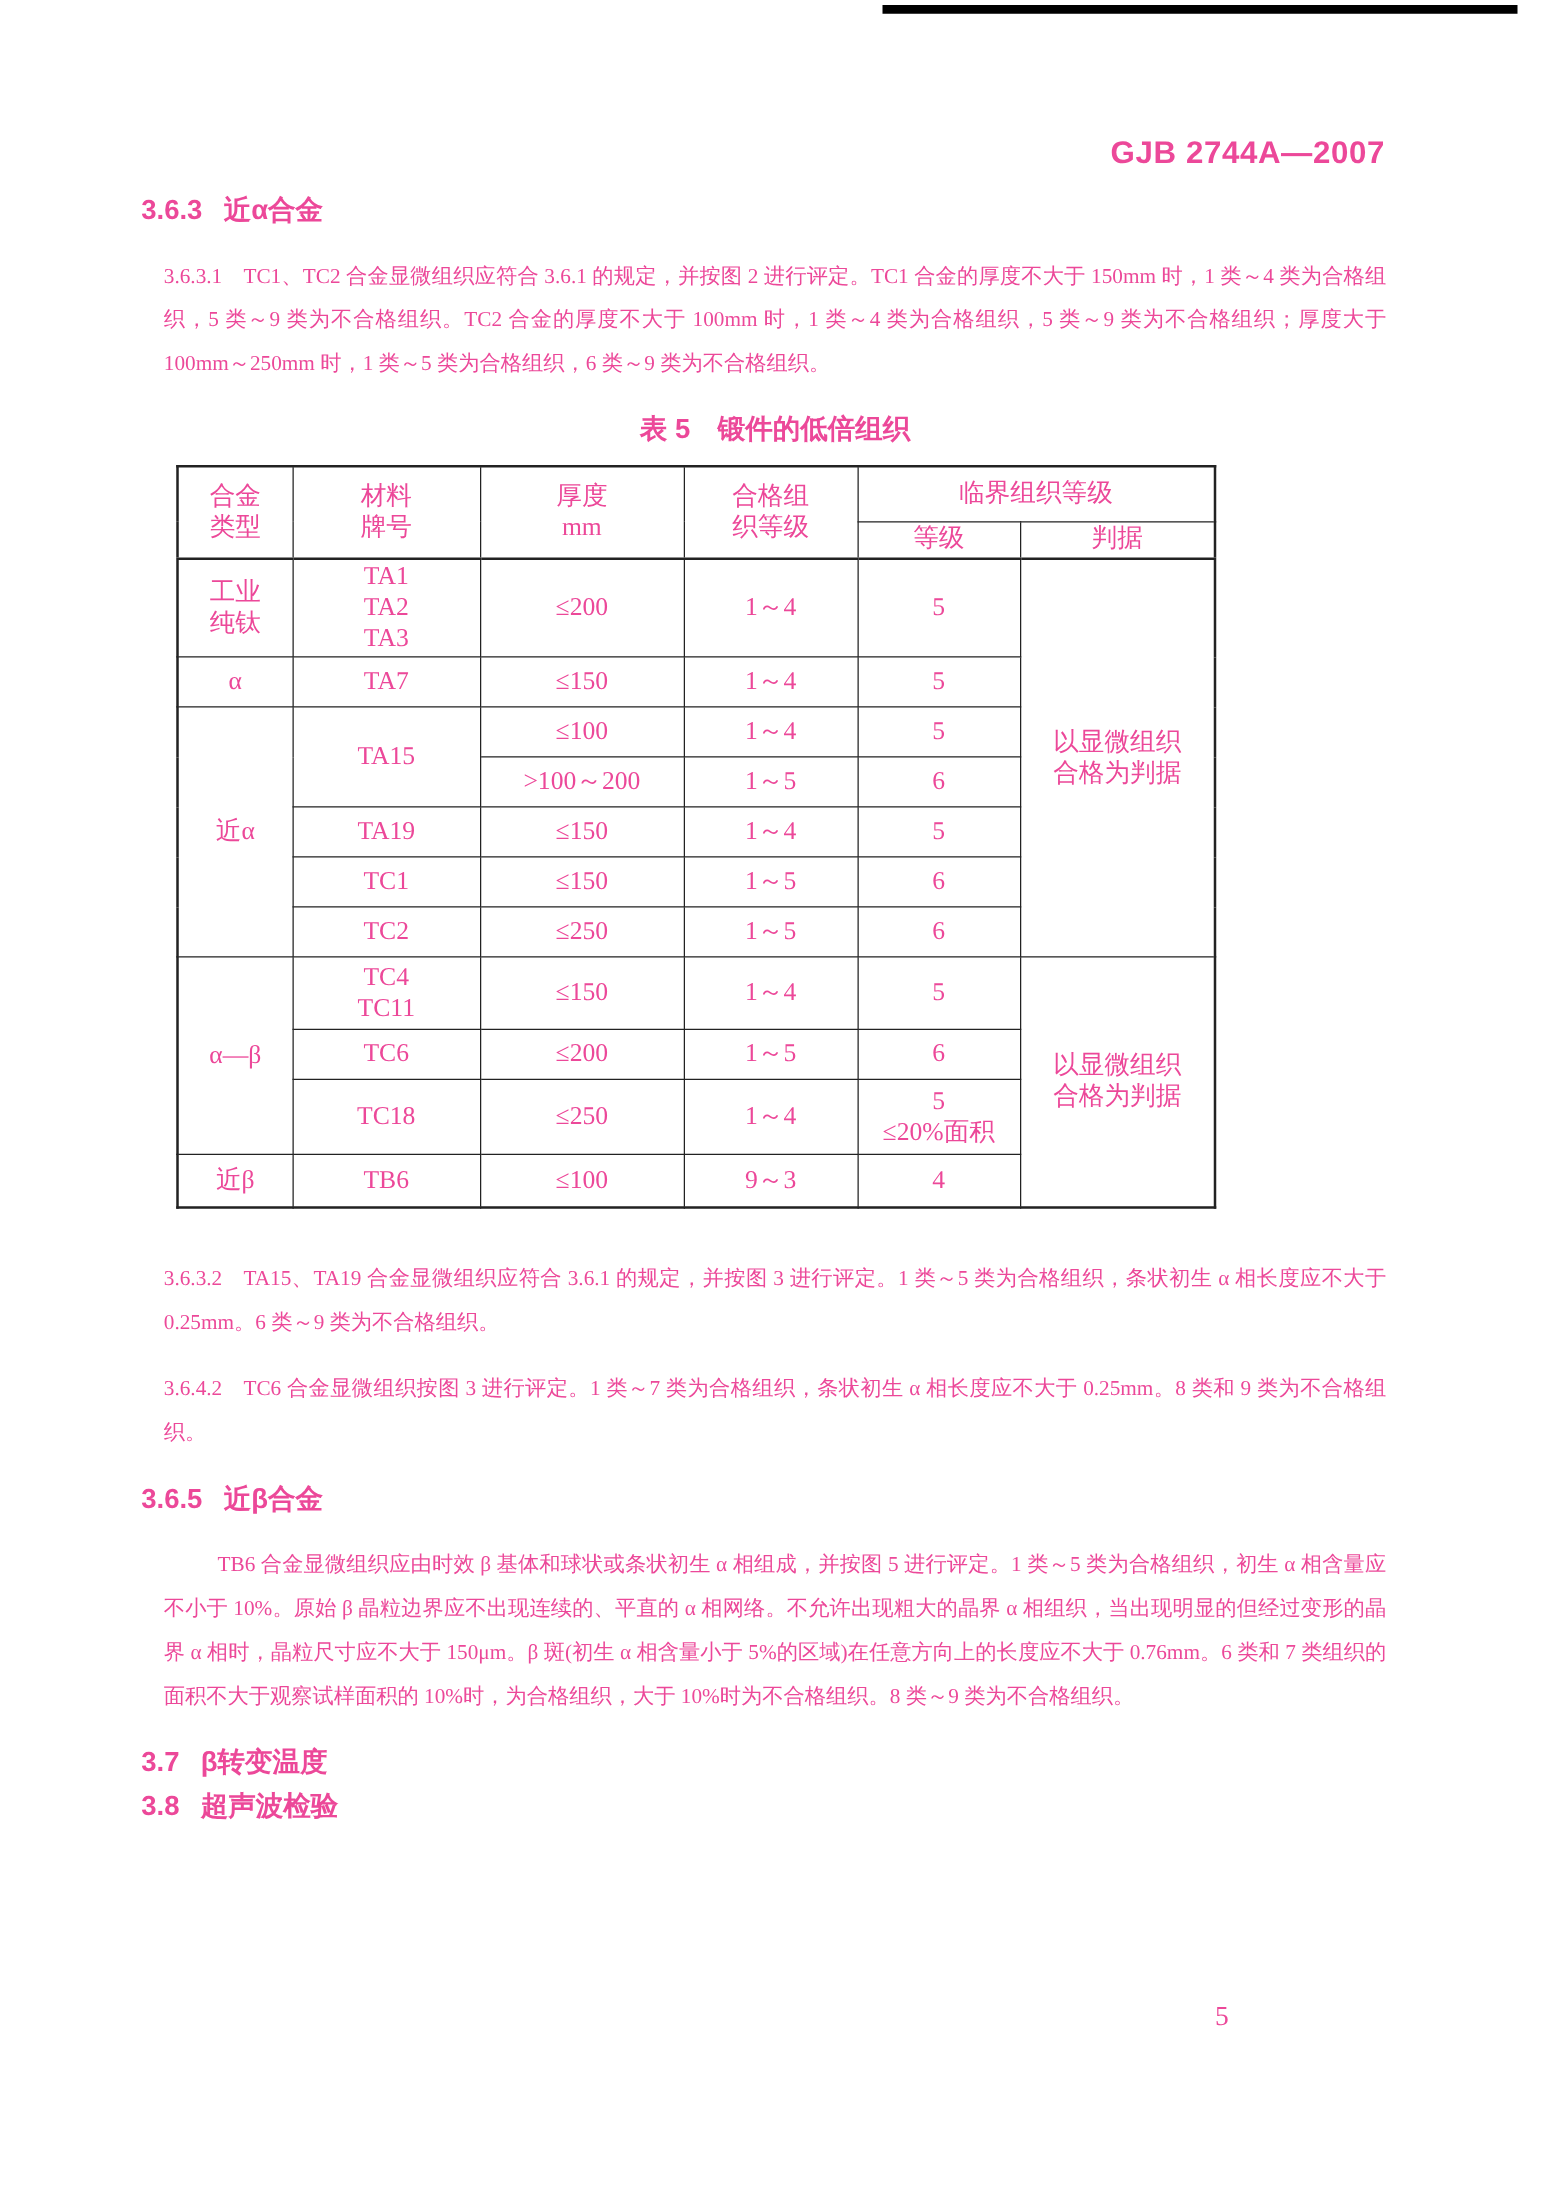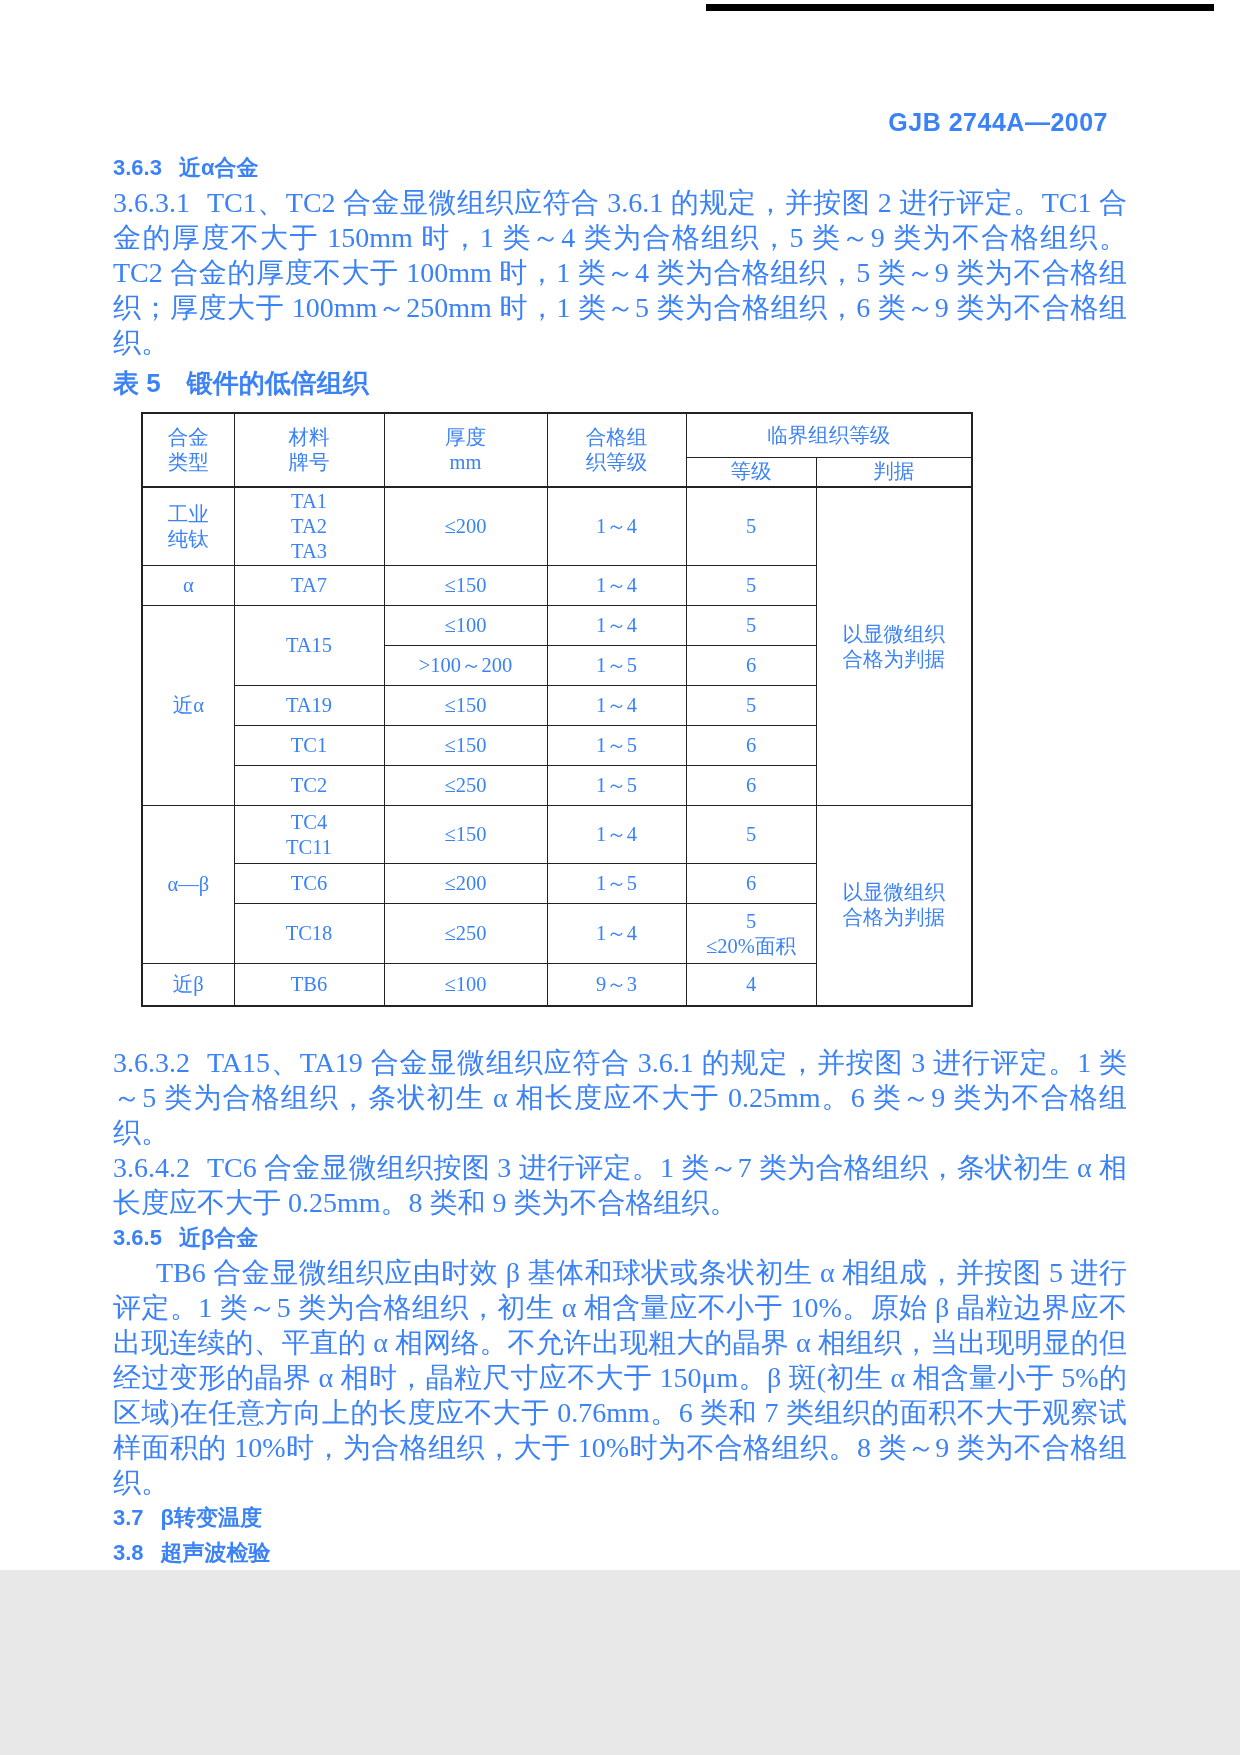--- a/index.html
+++ b/index.html
@@ -1,47 +1,47 @@
 <!DOCTYPE html>
 <html><head>
 <meta charset="utf-8">
 <style>
   * { box-sizing: border-box; }
   html, body { margin: 0; padding: 0; background: #e8e8e8; }
   .page {
     position: relative;
-    width: 1240px; height: 1570px;
+    width: 1240px; height: 1755px;
     margin: 0 auto;
     background: #ffffff;
     font-family: "Liberation Serif", "DejaVu Serif", serif;
-    color: #3b82f6;
+    color: #ec4899;
     overflow: hidden;
   }
   .toprule {
     position: absolute; top: 4px; left: 706px;
     width: 508px; height: 7px; background: #000;
   }
   .docnum {
     position: absolute; top: 108px; right: 132px;
     font-family: "Liberation Sans", "DejaVu Sans", sans-serif;
     font-weight: bold; font-size: 25px; letter-spacing: 0.5px;
   }
   .content { position: absolute; top: 150px; left: 113px; width: 1014px; }
-  p.para { margin: 0; font-size: 28px; line-height: 35px; text-align: justify; }
+  p.para { margin: 18px; font-size: 17px; line-height: 35px; text-align: justify; }
   p.head {
     margin: 0; font-size: 22px; line-height: 35px;
     font-family: Liberation Sans, sans-serif; font-weight: bold;
     text-align: left;
   }
   .pnum { margin-right: 17px; white-space: nowrap; }
   p.indent { text-indent: 43px; }
   .tbl-title {
-    margin: 6px 0 0 0; 
+    margin: 6px 0 0 0; text-align: center;
     font-family: "Liberation Sans", "DejaVu Sans", sans-serif;
-    font-weight: bold; font-size: 26px; line-height: 34px;
+    font-weight: bold; font-size: 22px; line-height: 34px;
   }
   table.t5 {
     border-collapse: collapse; table-layout: fixed;
     width: 830px; margin: 12px 0 0 28px;
     font-size: 20.5px;
   }
   table.t5, .t5 td { border: 1.5px solid #222; }
   table.t5 { border-width: 2.5px; }
   .t5 td {
     text-align: center; vertical-align: middle;

